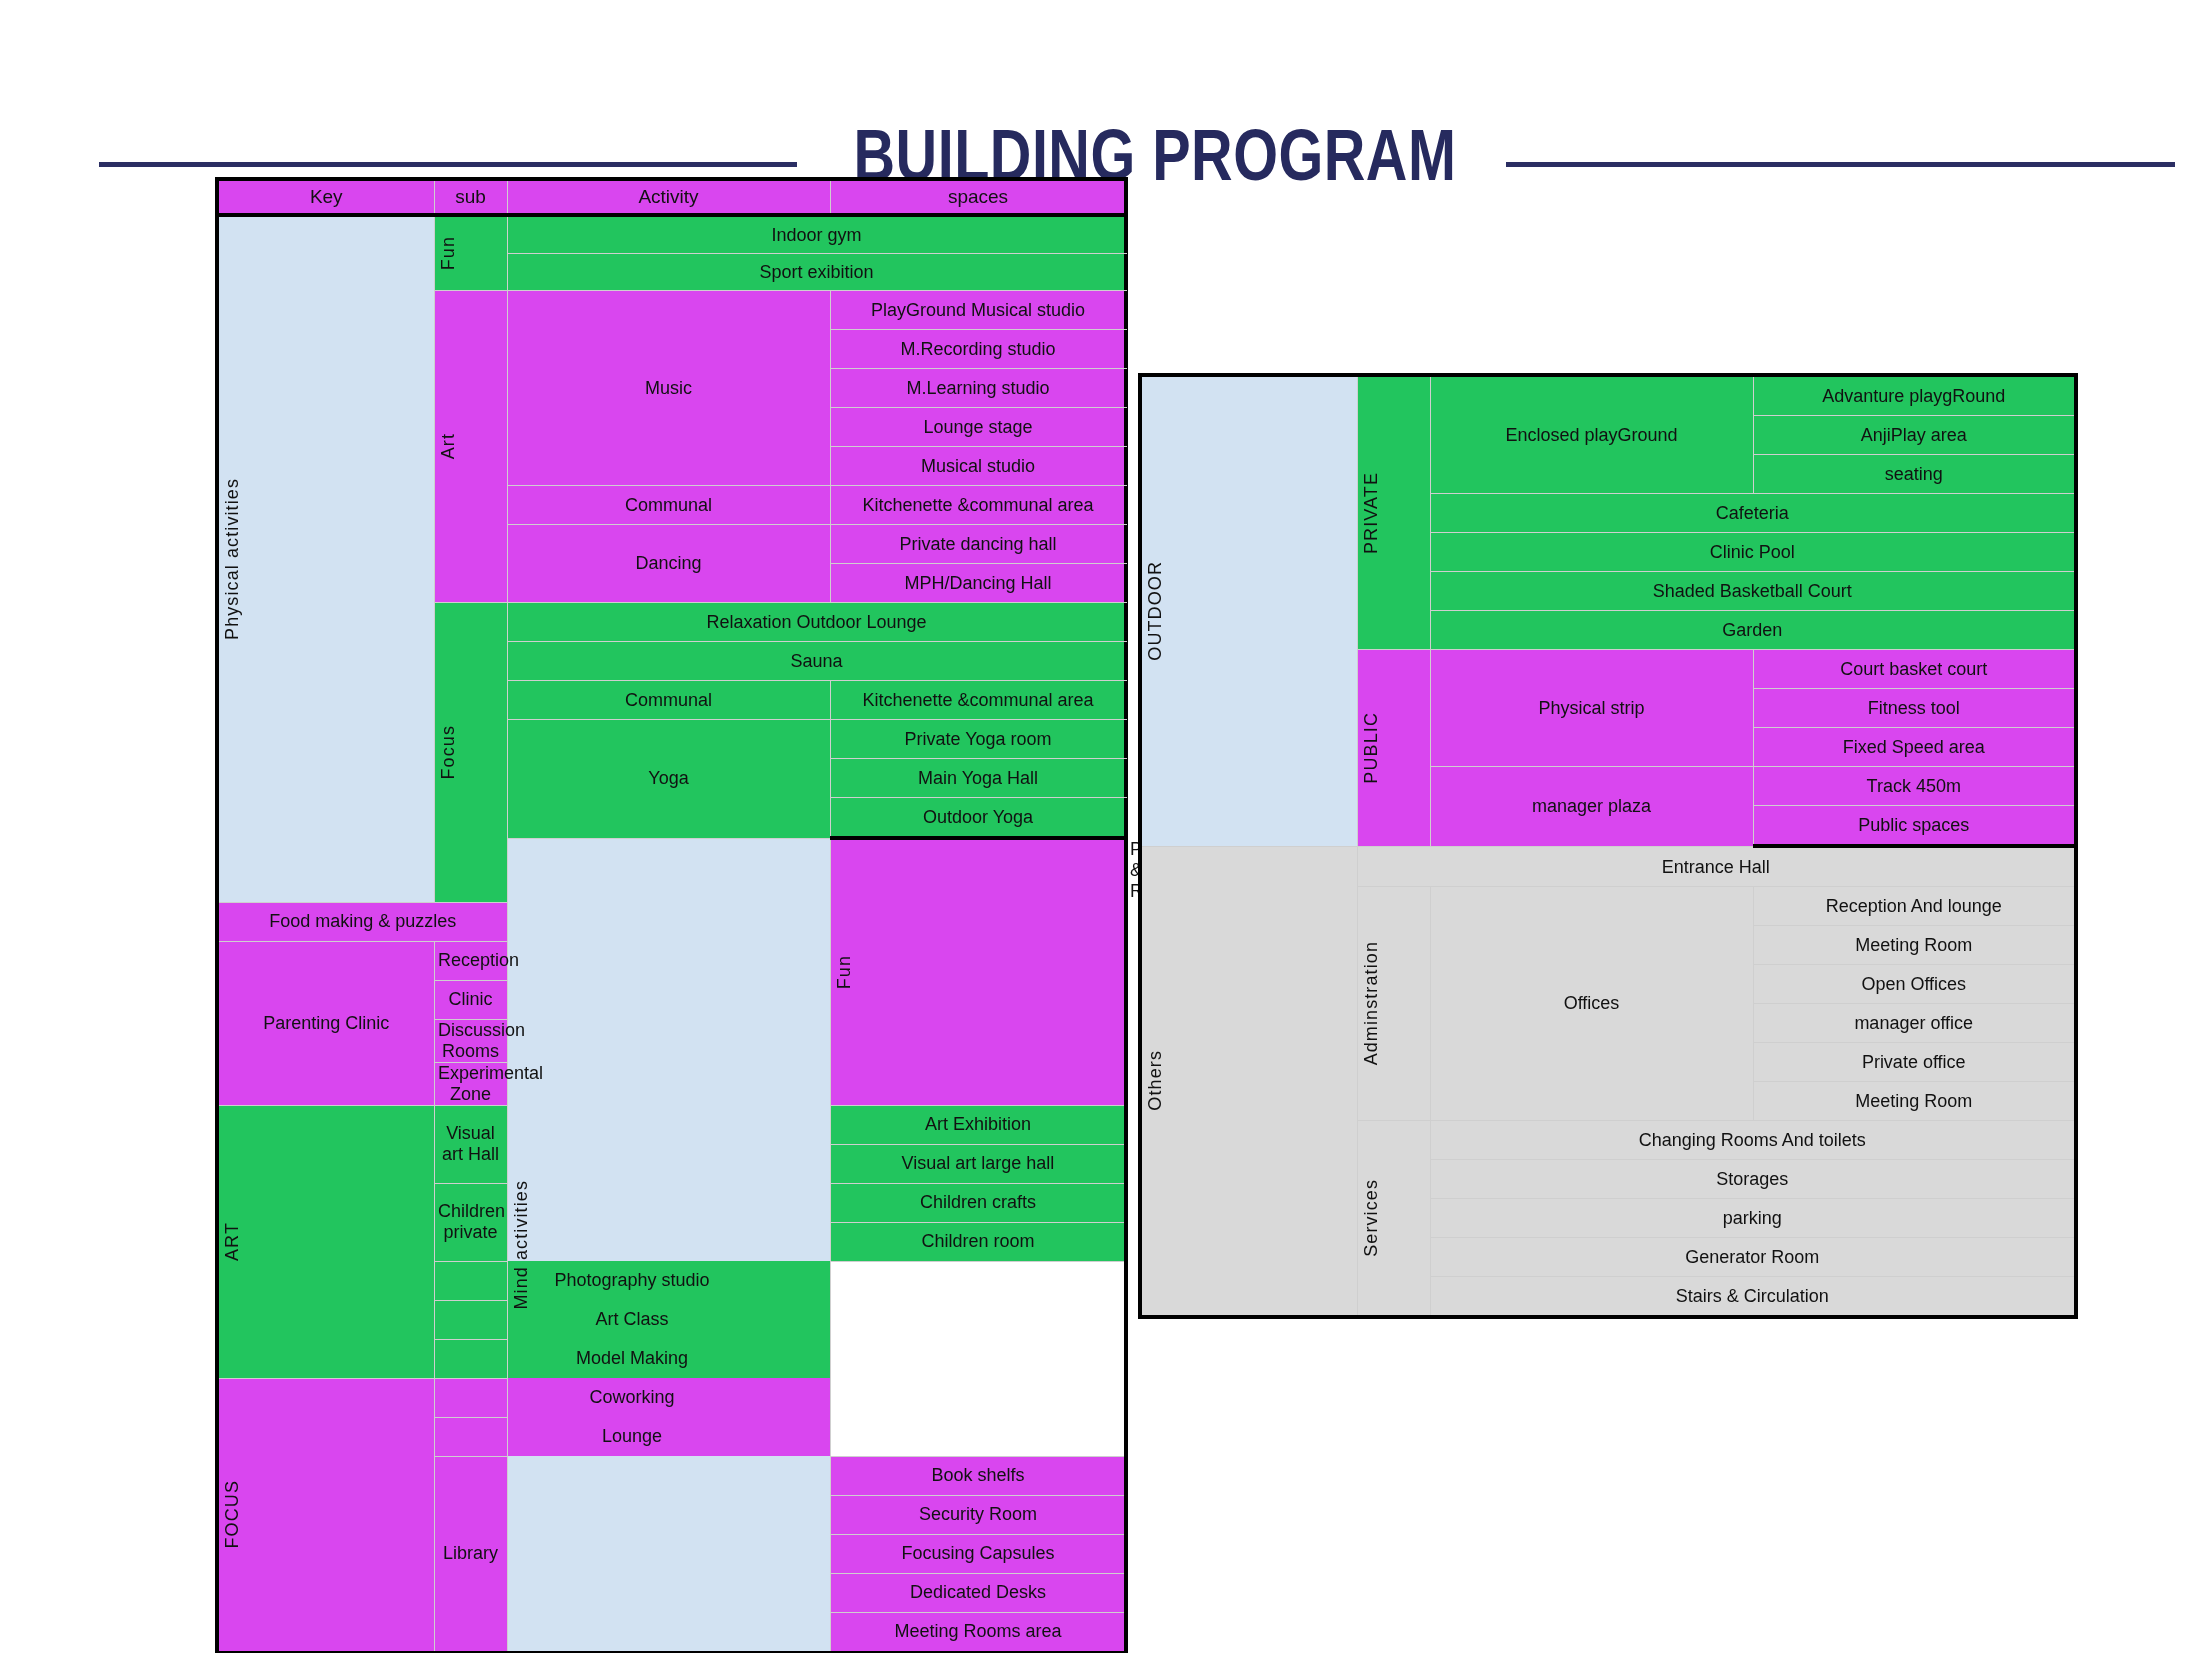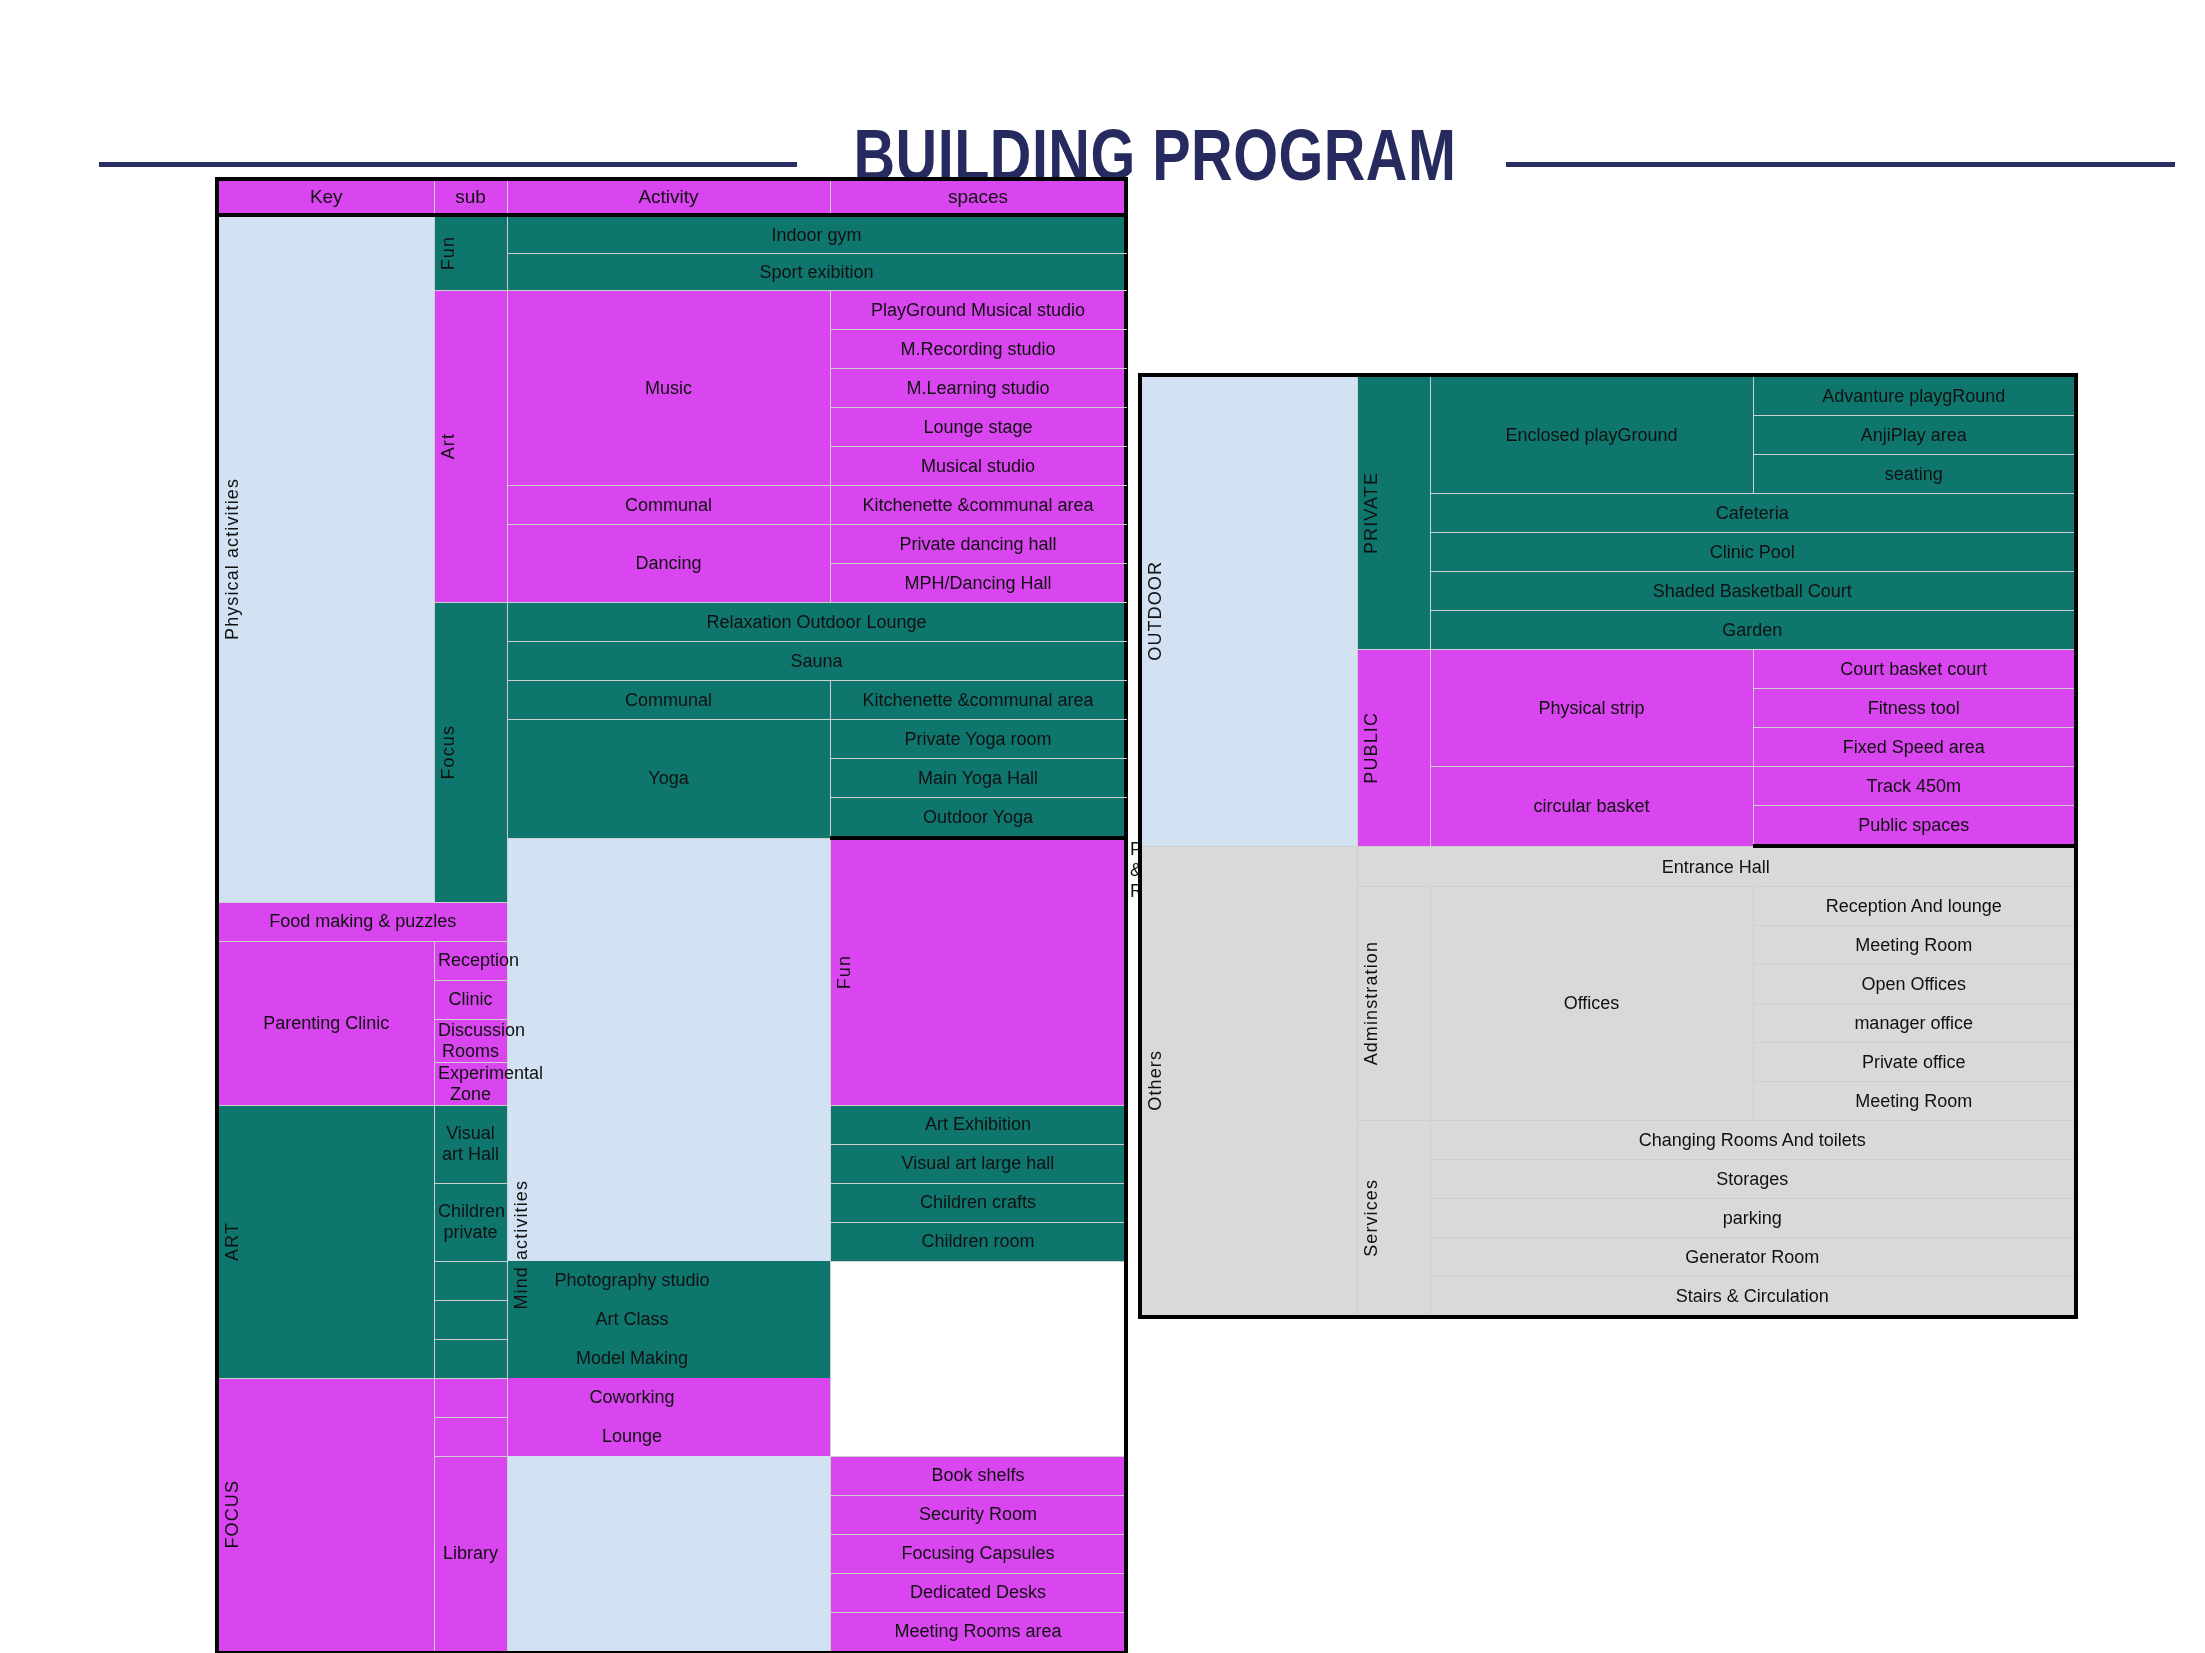--- a/index.html
+++ b/index.html
@@ -71,21 +71,21 @@
     letter-spacing:1.1px;
   }
   .keycell{
     background:#d2e2f2;
     font-size:21px;
   }
   .keycell-grey{
     background:#d9d9d9;
     font-size:21px;
   }
-  .zebra{ background:#0f766e;margin-left:10px; }
+  .zebra{ background:#22c55e;margin-left:10px; }
   .plain{ background:#d946ef; }
   .grey{ background:#d9d9d9; }
 
   
   #table-left{
     left:215px;top:177px;width:909px;
   }
   #table-left .c-key{width:217px;}
   #table-left .c-sub{width:73px;}
   #table-left .c-act{width:323px;}
@@ -321,21 +321,21 @@
       <td class="plain" rowspan="3">Physical strip</td>
       <td class="plain" style="height:38px">Court basket court</td>
     </tr>
     <tr>
         <td class="plain" style="height:38px">Fitness tool</td>
       </tr>
     <tr>
         <td class="plain" style="height:38px">Fixed Speed area</td>
       </tr>
     <tr>
-      <td class="plain" rowspan="2">circular basket</td>
+      <td class="plain" rowspan="2">manager plaza</td>
       <td class="plain" style="height:38px">Track 450m</td>
     </tr>
     <tr class="thickline">
         <td class="plain" style="height:38px">Public spaces</td>
       </tr>
 
     <tr>
       <td class="keycell-grey" rowspan="12">
         <div class="rot">Others</div>
       </td>

